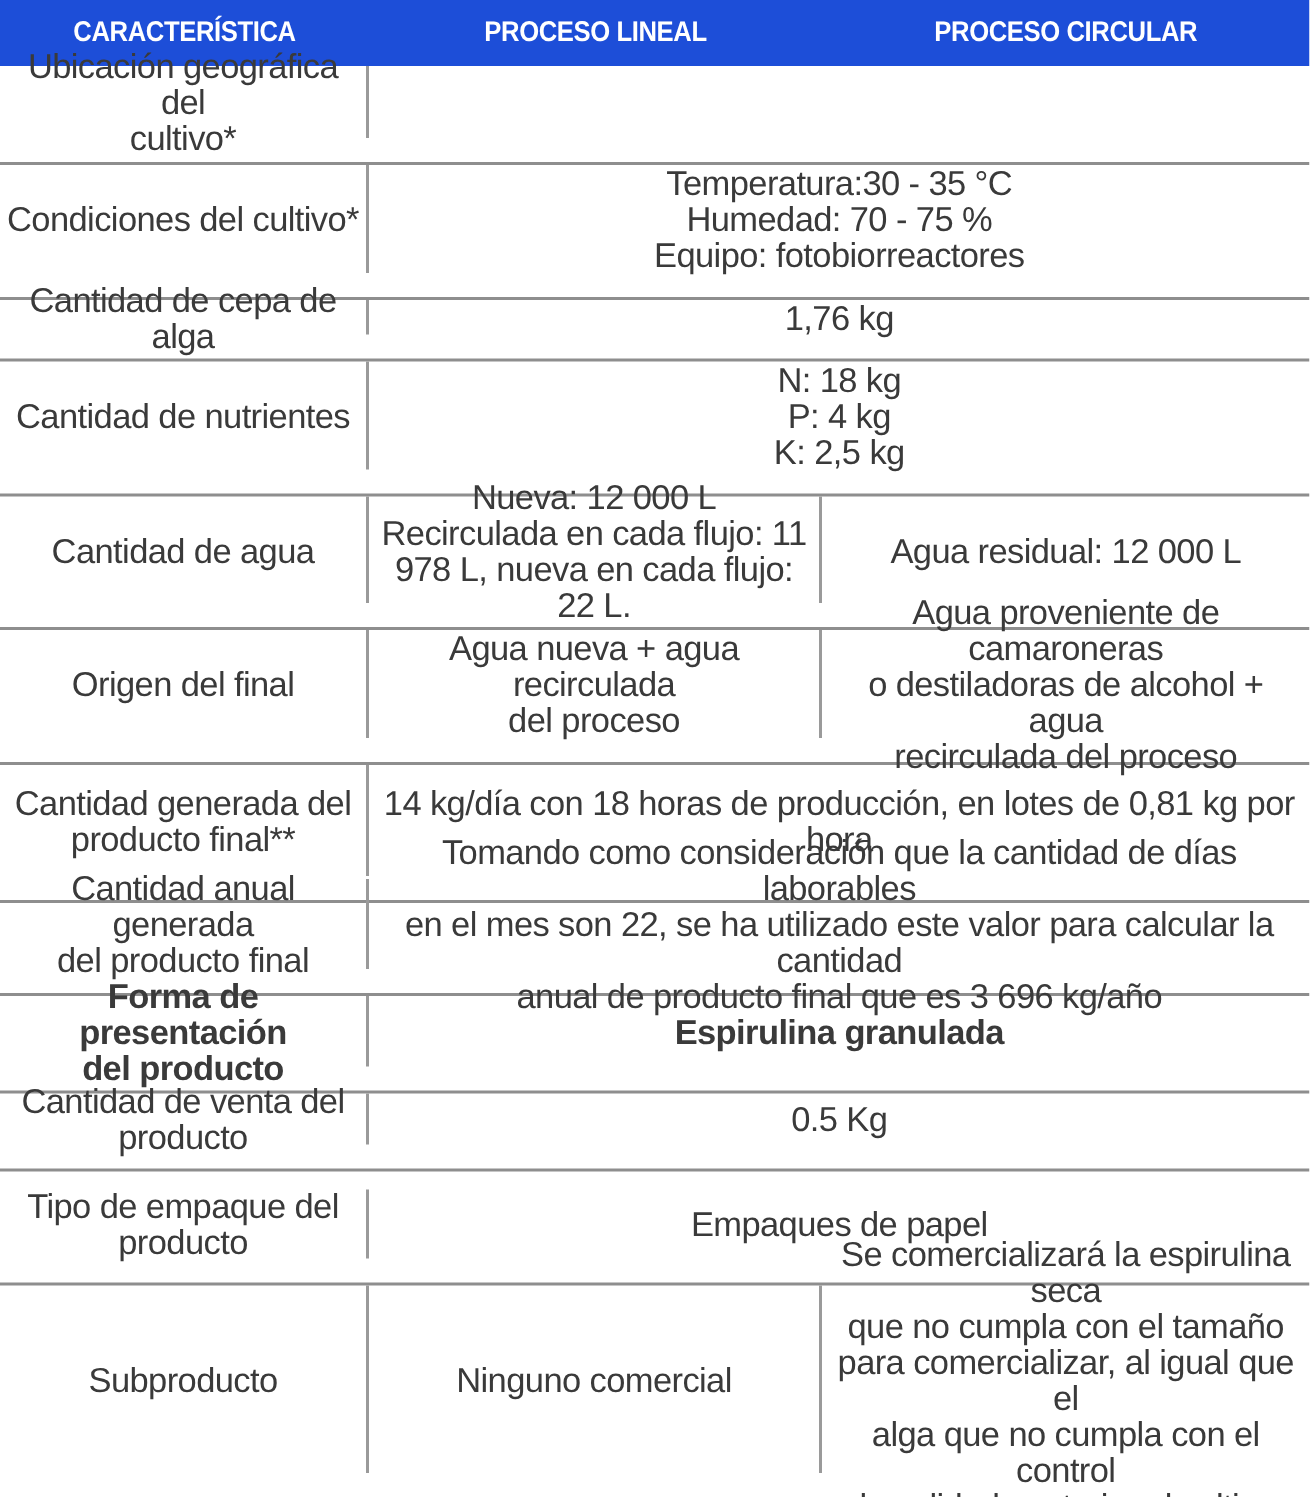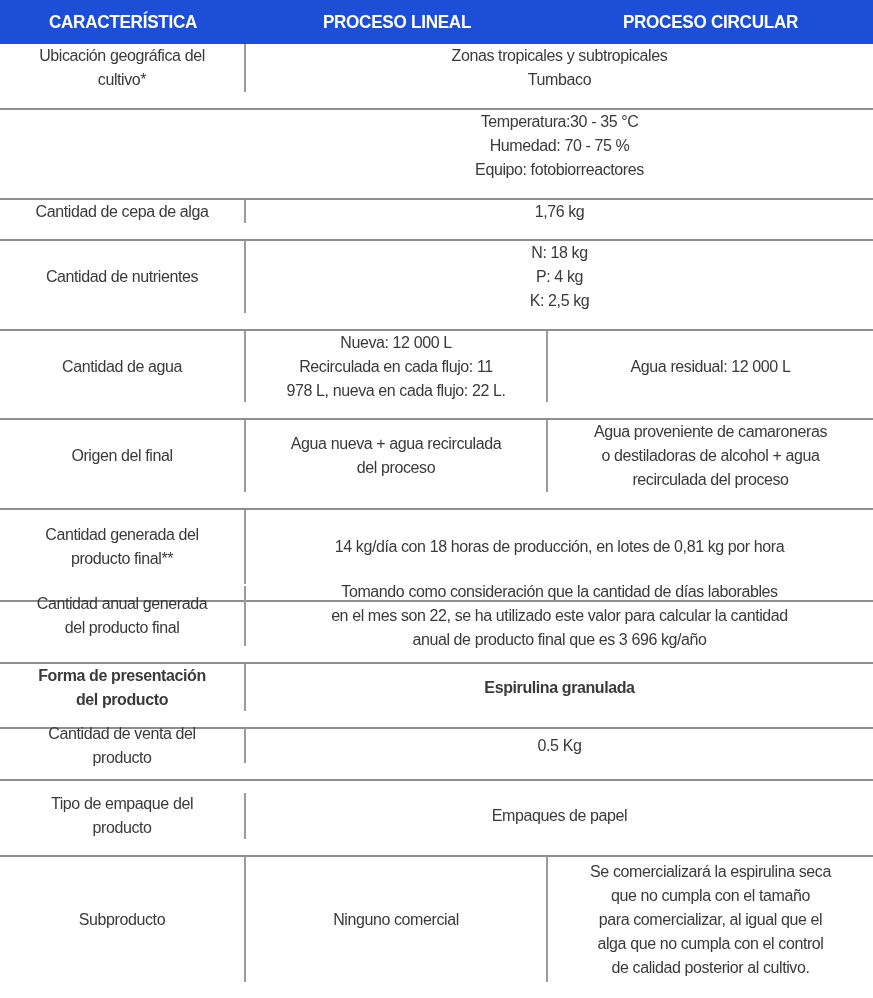--- a/index.html
+++ b/index.html
@@ -47,21 +47,21 @@
     }
     .row.last { border-bottom: none; }
     .cell {
       position: absolute;
       top: 0;
       bottom: 16px;
       display: flex;
       align-items: center;
       justify-content: center;
       text-align: center;
-      font-size: 16px;
+      font-size: 23px;
       line-height: 24px;
       white-space: pre-line;
       box-sizing: border-box;
       padding: 0 4px;
       letter-spacing: -0.4px;
     }
     .c0 { left: 0; width: 246px; border-right: 2px solid #9a9a9a; }
     .cspan { left: 246px; width: 627px; }
     .c1 { left: 246px; width: 302px; border-right: 2px solid #9a9a9a; }
     .c2 { left: 548px; width: 325px; }
@@ -73,25 +73,24 @@
 
   <div class="header">
     <div class="hcell" style="left:0;width:246px;">CARACTERÍSTICA</div>
     <div class="hcell" style="left:246px;width:302px;">PROCESO LINEAL</div>
     <div class="hcell" style="left:548px;width:325px;">PROCESO CIRCULAR</div>
   </div>
 
   <div class="row" style="top:44px;height:66px;">
     <div class="cell c0">Ubicación geográfica del
 cultivo*</div>
-    <div class="cell cspan">Zonas tropicales y subtropicales
-Tumbaco</div>
   </div>
 
   <div class="row" style="top:110px;height:90px;">
+    <div class="cell c0">Condiciones del cultivo*</div>
     <div class="cell cspan">Temperatura:30 - 35 °C
 Humedad: 70 - 75 %
 Equipo: fotobiorreactores</div>
   </div>
 
   <div class="row" style="top:200px;height:41px;">
     <div class="cell c0">Cantidad de cepa de alga</div>
     <div class="cell cspan">1,76 kg</div>
   </div>
 

